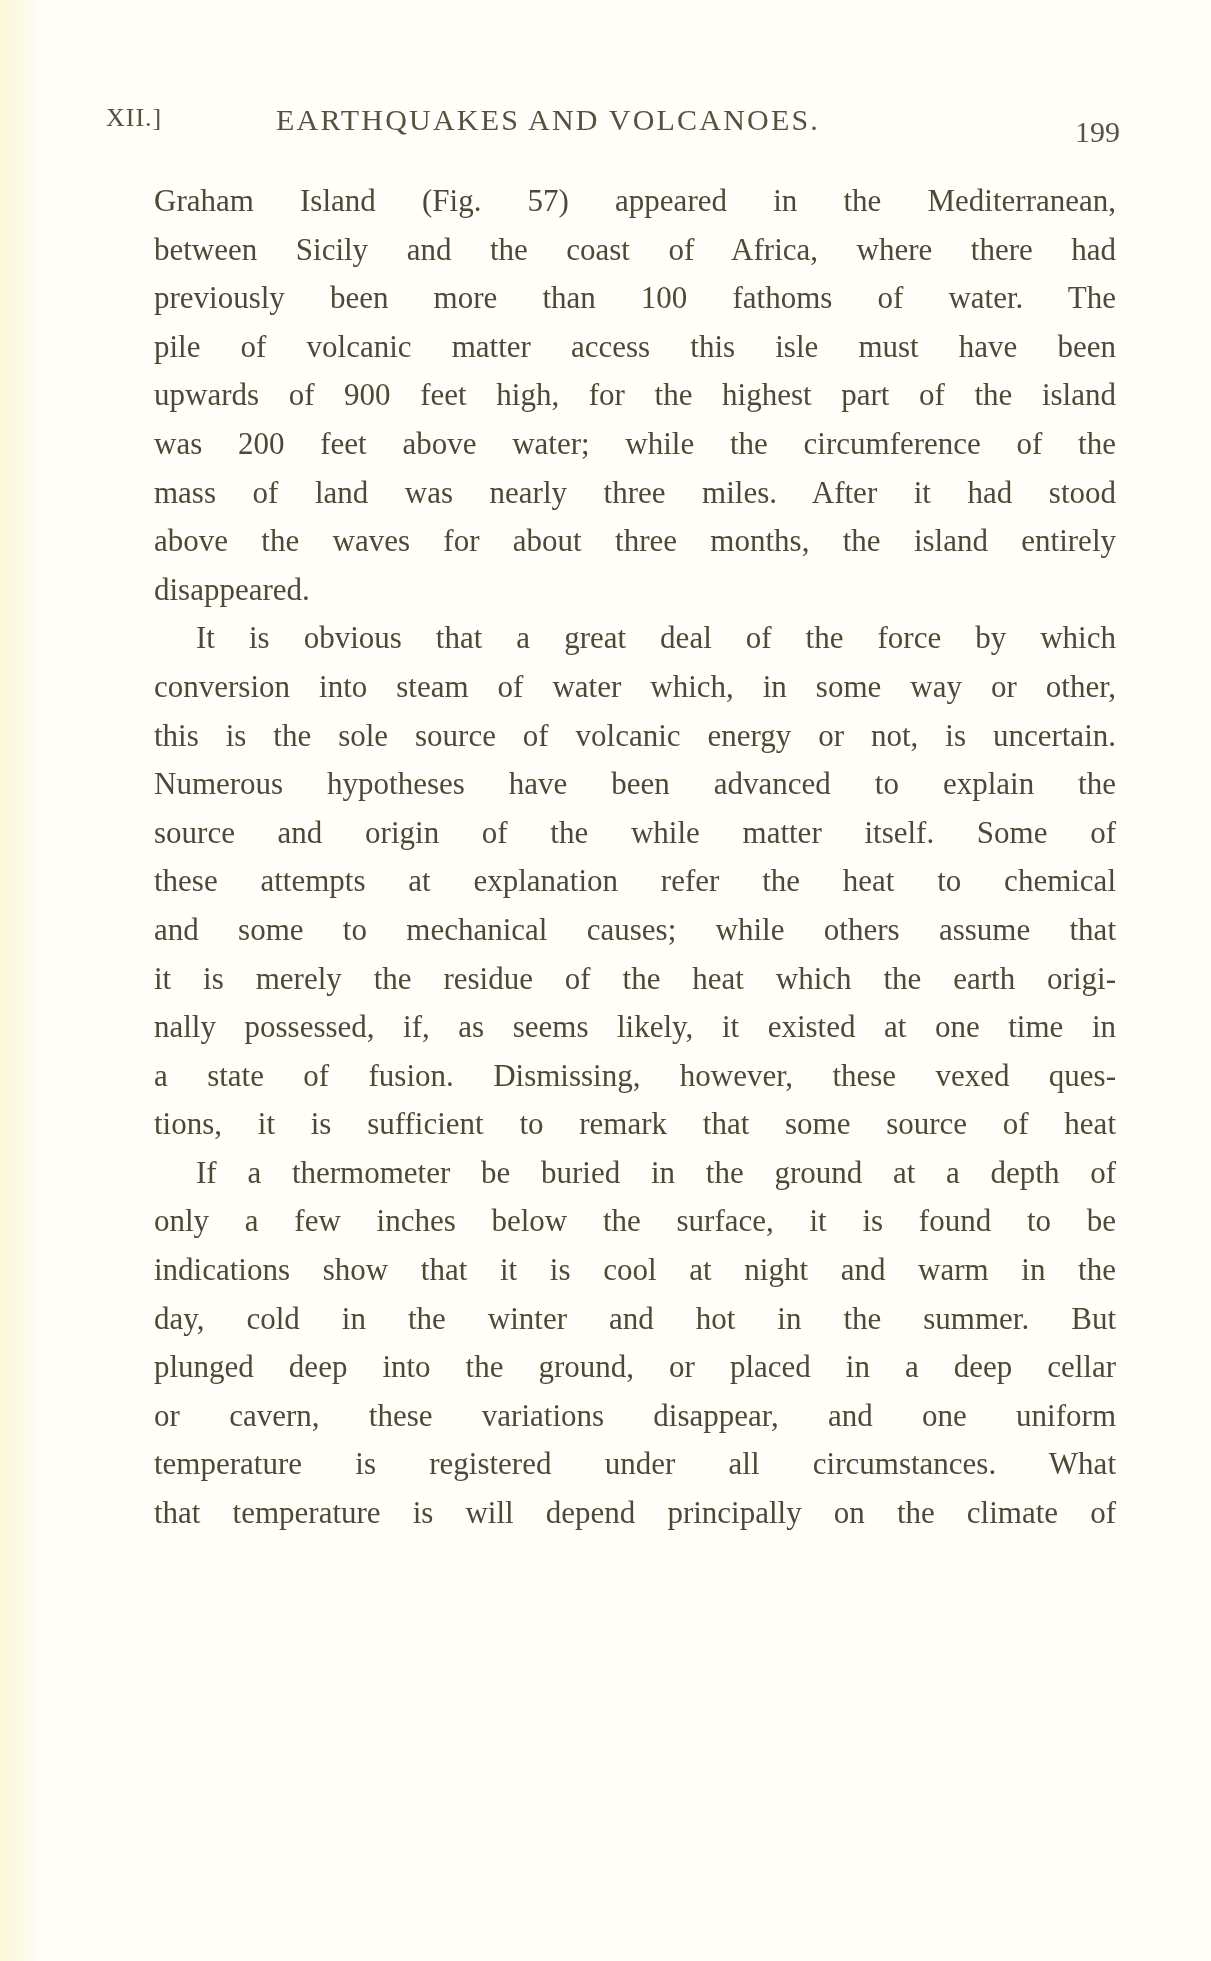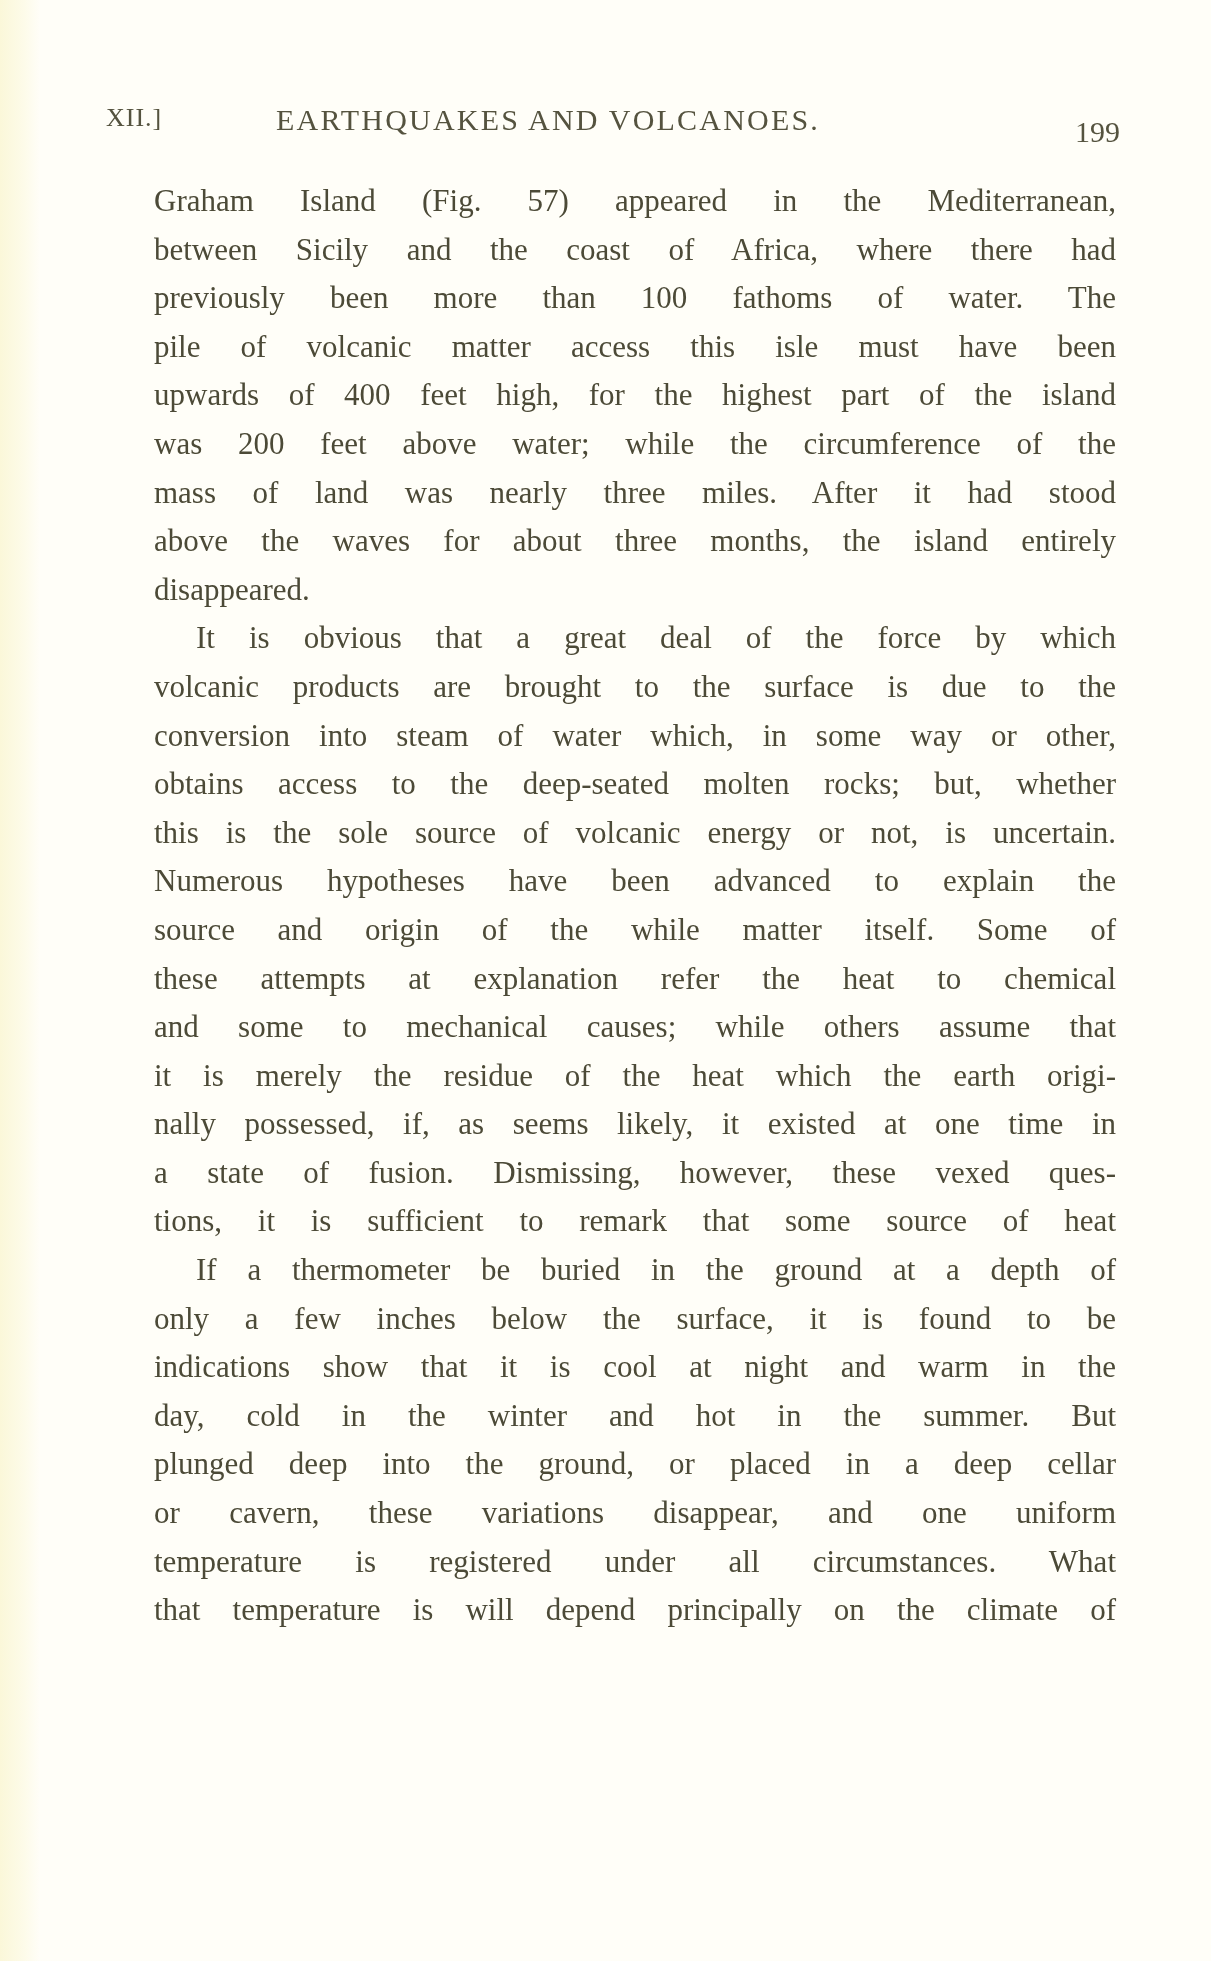--- a/index.html
+++ b/index.html
@@ -89,32 +89,30 @@
   <span class="folio">199</span>
 </header>
 
 <main class="text-block">
 
   <div>
     <span class="line" style="color: rgb(76, 74, 55);">Graham Island (Fig. 57) appeared in the Mediterranean,</span>
     <span class="line" style="color: rgb(76, 74, 55);">between Sicily and the coast of Africa, where there had</span>
     <span class="line" style="color: rgb(76, 74, 55);">previously been more than 100 fathoms of water. The</span>
     <span class="line" style="color: rgb(76, 74, 55);">pile of volcanic matter access this isle must have been</span>
-    <span class="line" style="color: rgb(76, 74, 55);">upwards of 400 feet high, for the highest part of the island</span>
+    <span class="line" style="color: rgb(76, 74, 55);">upwards of 900 feet high, for the highest part of the island</span>
     <span class="line" style="color: rgb(76, 74, 55);">was 200 feet above water; while the circumference of the</span>
     <span class="line" style="color: rgb(76, 74, 55);">mass of land was nearly three miles. After it had stood</span>
     <span class="line" style="color: rgb(76, 74, 55);">above the waves for about three months, the island entirely</span>
     <span class="line last" style="color: rgb(76, 74, 55);">disappeared.</span>
   </div>
 
   <div>
     <span class="line indent" style="color: rgb(76, 74, 55);">It is obvious that a great deal of the force by which</span>
-    <span class="line" style="color: rgb(76, 74, 55);">volcanic products are brought to the surface is due to the</span>
     <span class="line" style="color: rgb(76, 74, 55);">conversion into steam of water which, in some way or other,</span>
-    <span class="line" style="color: rgb(76, 74, 55);">obtains access to the deep-seated molten rocks; but, whether</span>
     <span class="line" style="color: rgb(76, 74, 55);">this is the sole source of volcanic energy or not, is uncertain.</span>
     <span class="line" style="color: rgb(76, 74, 55);">Numerous hypotheses have been advanced to explain the</span>
     <span class="line" style="color: rgb(76, 74, 55);">source and origin of the while matter itself. Some of</span>
     <span class="line" style="color: rgb(76, 74, 55);">these attempts at explanation refer the heat to chemical</span>
     <span class="line" style="color: rgb(76, 74, 55);">and some to mechanical causes; while others assume that</span>
     <span class="line" style="color: rgb(76, 74, 55);">it is merely the residue of the heat which the earth origi-</span>
     <span class="line" style="color: rgb(76, 74, 55);">nally possessed, if, as seems likely, it existed at one time in</span>
     <span class="line" style="color: rgb(76, 74, 55);">a state of fusion. Dismissing, however, these vexed ques-</span>
     <span class="line" style="color: rgb(76, 74, 55);">tions, it is sufficient to remark that some source of heat</span>
   </div>

